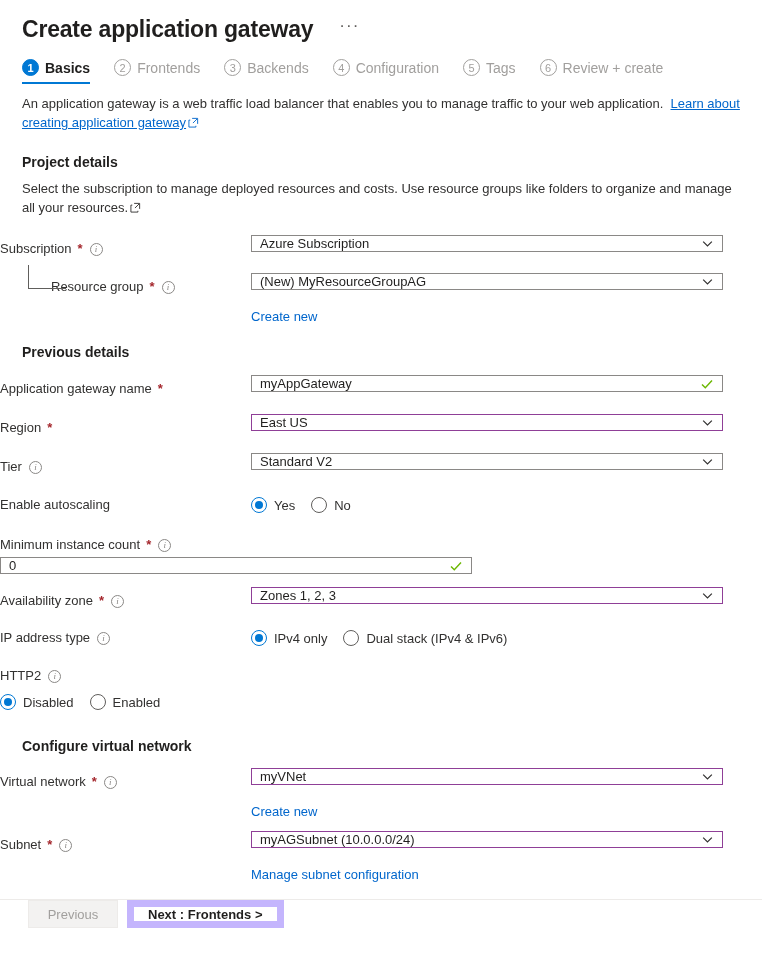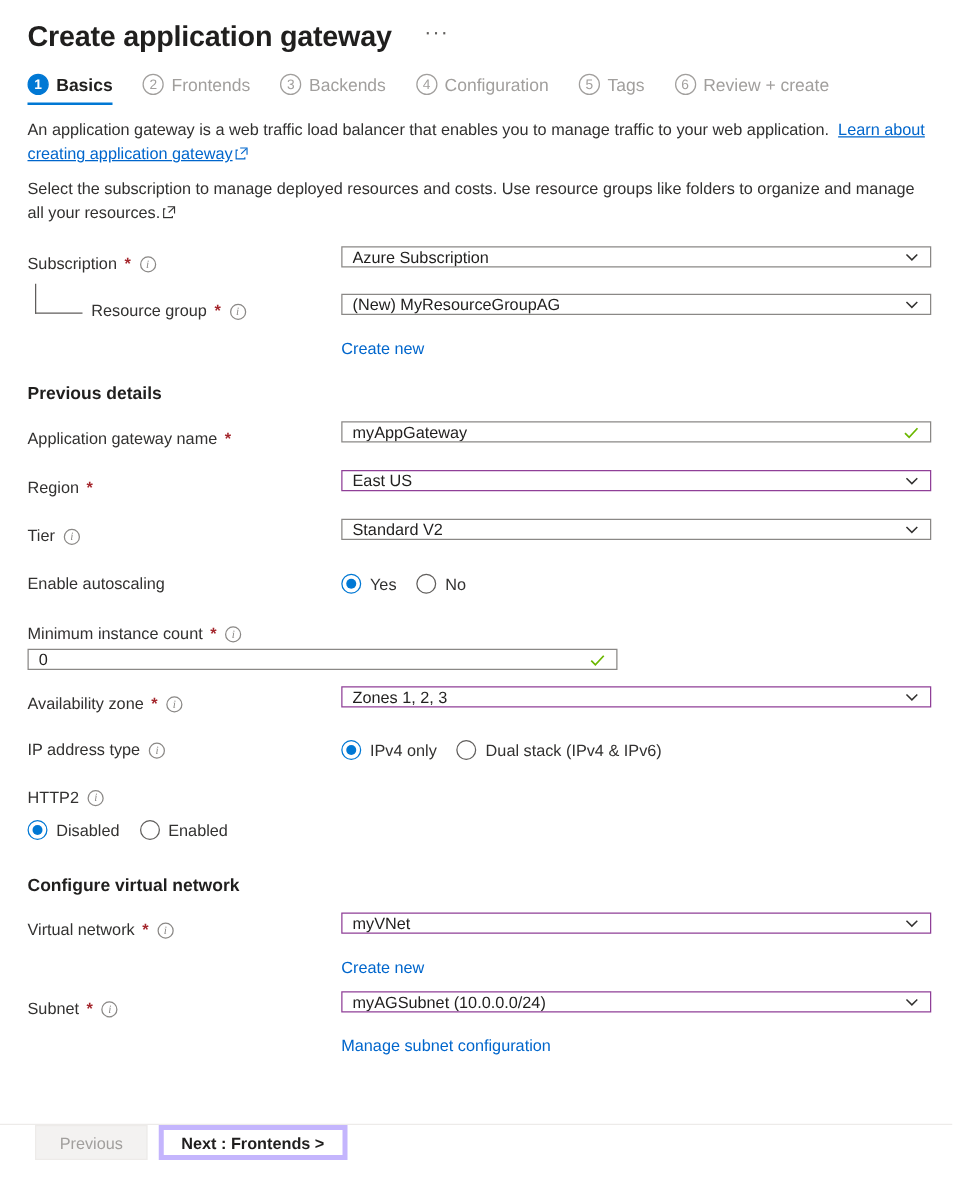--- a/index.html
+++ b/index.html
@@ -58,21 +58,21 @@
   .section-title {
     margin: 22px 22px 0 22px;
     font-size: 14px; font-weight: 700; color:#201f1e;
   }
   .section-sub {
     margin: 9px 22px 0 22px; width: 722px;
     font-size: 13px; line-height: 19px; color:#323130;
   }
 
   
-  .row { display:flex; align-items:flex-start; margin-top: 13px; padding-left:22px; position:relative;}
+  .row { display:flex; align-items:flex-start; margin-top: 13px; position:relative;}
   .row .label {
     width: 251px; flex:none; font-size:13px; color:#323130;
     line-height: 24px; padding-top: 2px; display:flex; align-items:center; gap:4px;
   }
   .row .label.indented { padding-left: 51px; }
   .req { color:#a4262c; font-weight:700; margin-left:2px;}
   .info {
     display:inline-flex; width:13px; height:13px; border-radius:50%;
     border:1px solid #8a8886; color:#8a8886; font-size:9px;
     align-items:center; justify-content:center; font-style:italic;
@@ -125,21 +125,21 @@
     position:absolute; left:12px; bottom:0; width:762px; height:58px;
     display:flex; align-items:flex-start; gap:9px; padding-left:16px;
   }
   .btn {
     height:28px; min-width:90px; padding:0 14px;
     font-size:13px; font-family:"Liberation Sans", sans-serif;
     background:#f3f2f1; border:1px solid #edebe9; color:#a19f9d;
     cursor:default;
   }
   .btn.primary {
-    background:#fff; border:4px solid #c4b5fd; color:#201f1e;
+    background:#fff; border:7px solid #c4b5fd; color:#201f1e;
     font-weight:600; cursor:pointer; min-width:auto;
   }
 </style>
 </head>
 <body>
 
 <div class="page">
 
   <div class="header">
     <div class="title">Create application gateway</div>
@@ -175,20 +175,21 @@
 
   <div class="desc">
     <span>An application gateway is a web traffic load balancer that enables you to manage traffic to your web application.</span>&nbsp;
     <a class="link">Learn about creating application gateway</a><span class="ext"><svg viewBox="0 0 12 12" width="11" height="11">
           <path d="M4.5 1.5h6v6" fill="none" stroke="#0066cc" stroke-width="1"></path>
           <path d="M10 2L5.4 6.6" stroke="#0066cc" stroke-width="1" fill="none"></path>
           <path d="M8.6 9.6v1.4H1V3.4h1.5" fill="none" stroke="#0066cc" stroke-width="1"></path>
         </svg></span>
   </div>
 
+  <div class="section-title">Project details</div>
   <div class="section-sub">
     <span>Select the subscription to manage deployed resources and costs. Use resource groups like folders to organize and manage all your resources.</span><span class="ext"><svg viewBox="0 0 12 12" width="11" height="11">
           <path d="M4.5 1.5h6v6" fill="none" stroke="#323130" stroke-width="1"></path>
           <path d="M10 2L5.4 6.6" stroke="#323130" stroke-width="1" fill="none"></path>
           <path d="M8.6 9.6v1.4H1V3.4h1.5" fill="none" stroke="#323130" stroke-width="1"></path>
         </svg></span>
   </div>
 
   <div class="row" style="margin-top:18px;">
     <div class="label">

